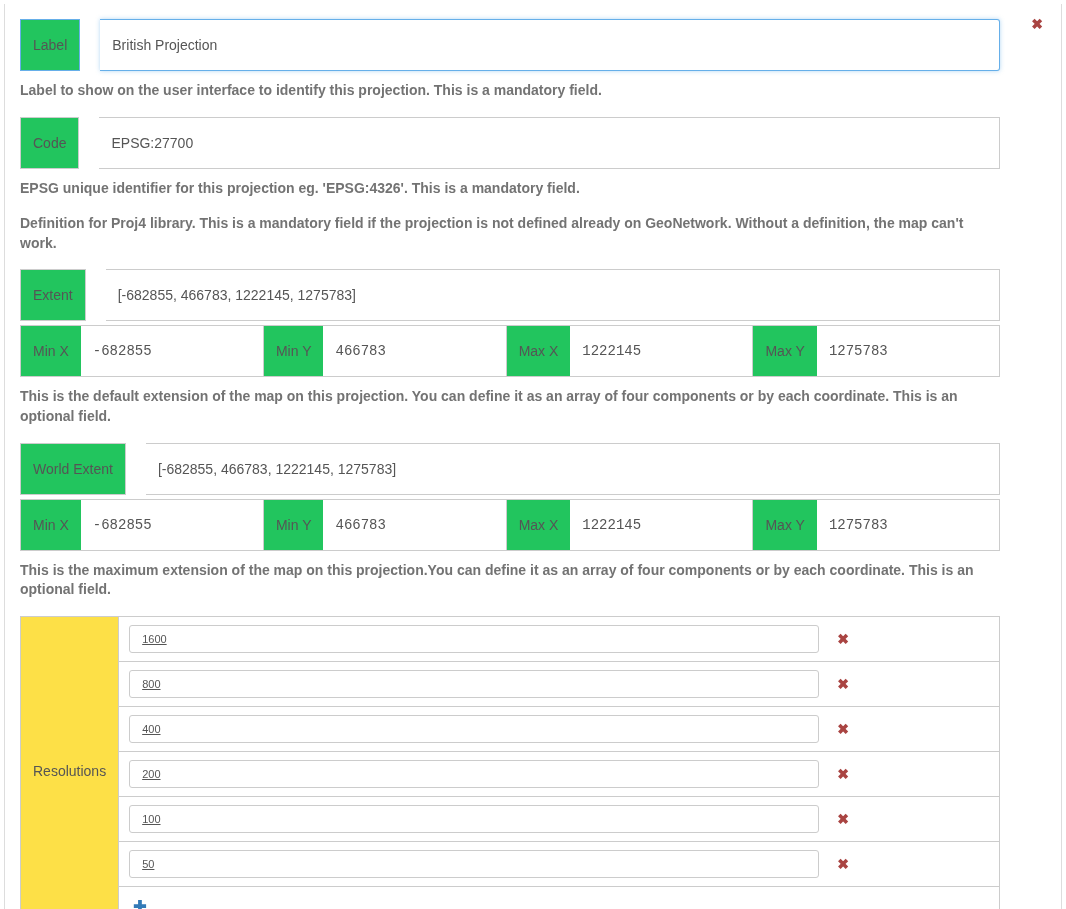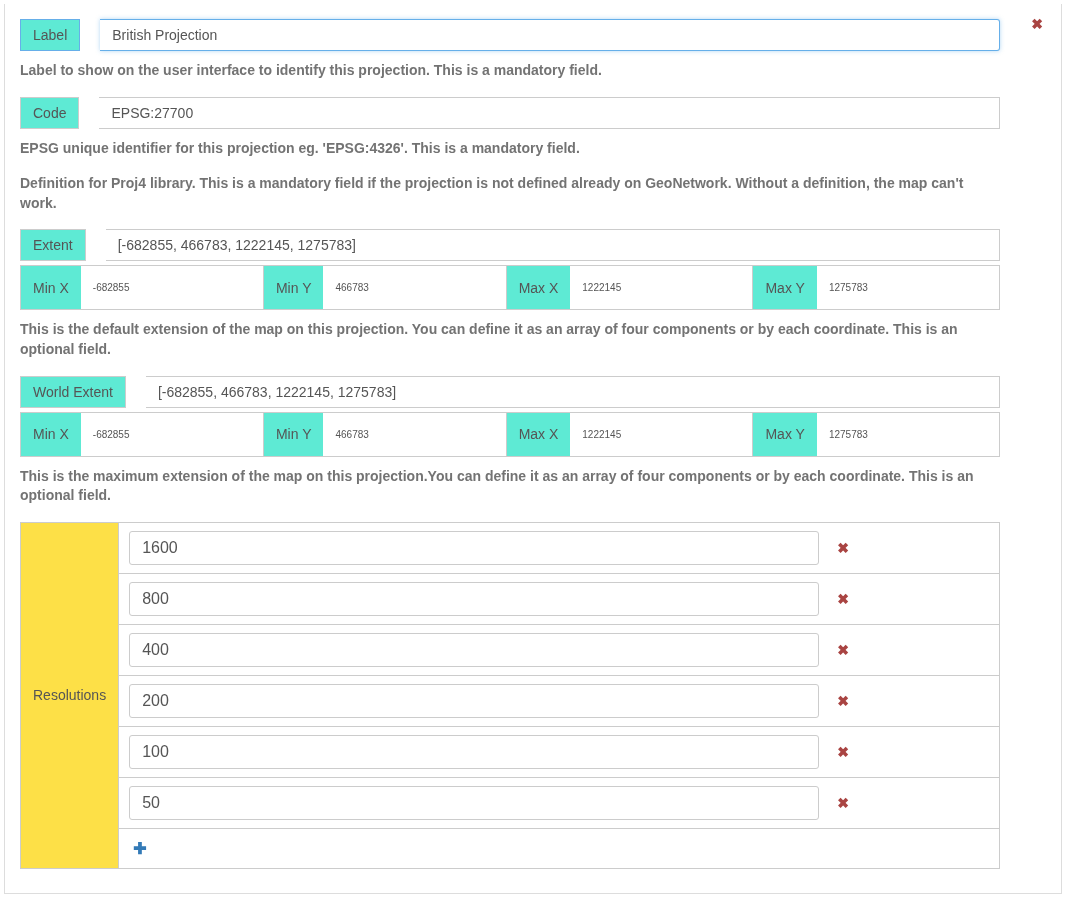--- a/index.html
+++ b/index.html
@@ -26,23 +26,23 @@
   font-size: 14px;
   font-weight: bold;
 }
 .input-group {
   display: flex;
   width: 100%;
   max-width: 980px;
   margin-bottom: 4px;
 }
 .input-group-addon {
-  background: #5eead4;
-  border: 1px solid #ccc;
-  padding: 7px 12px;
+  background: #22c55e;
+  border: 1px solid #ccc;
+  padding: 17px 12px;
   font-size: 14px;
   color: #555;
   white-space: nowrap;
   display: flex;
   align-items: center;
 }
 .input-group-addon:not(:first-child) { border-left: 0; }
 .input-group .form-control {
   flex: 1;
   border: 1px solid #ccc;
@@ -75,23 +75,24 @@
   margin-bottom: 8px;
 }
 .coord-row .input-group-addon {
   flex: 0 0 auto;
 }
 .coord-row .form-control {
   flex: 1;
   border: 1px solid #ccc;
   border-left: 0;
   padding: 16px 12px;
-  font-size: 10px;
+  font-size: 14px;
   outline: none;
   min-width: 0;
+  font-family: Liberation Mono, monospace;
 }
 .res-table {
   display: flex;
   border: 1px solid #ccc;
   max-width: 980px;
   margin-bottom: 4px;
 }
 .res-label-cell {
   background: #fde047;
   border-right: 1px solid #ccc;
@@ -109,23 +110,24 @@
   border-bottom: 1px solid #ccc;
   padding: 8px 10px;
   align-items: center;
 }
 .res-row:last-child { border-bottom: none; }
 .res-row .form-control {
   flex: 1;
   border: 1px solid #ccc;
   border-radius: 3px;
   padding: 7px 12px;
-  font-size: 16px;
+  font-size: 11px;
   outline: none;
   max-width: 690px;
+  text-decoration: underline;
 }
 .res-row .remove-btn {
   color: #a94442;
   cursor: pointer;
   font-size: 14px;
   font-weight: bold;
   margin-left: 18px;
   margin-right: 130px;
 }
 .add-row {

